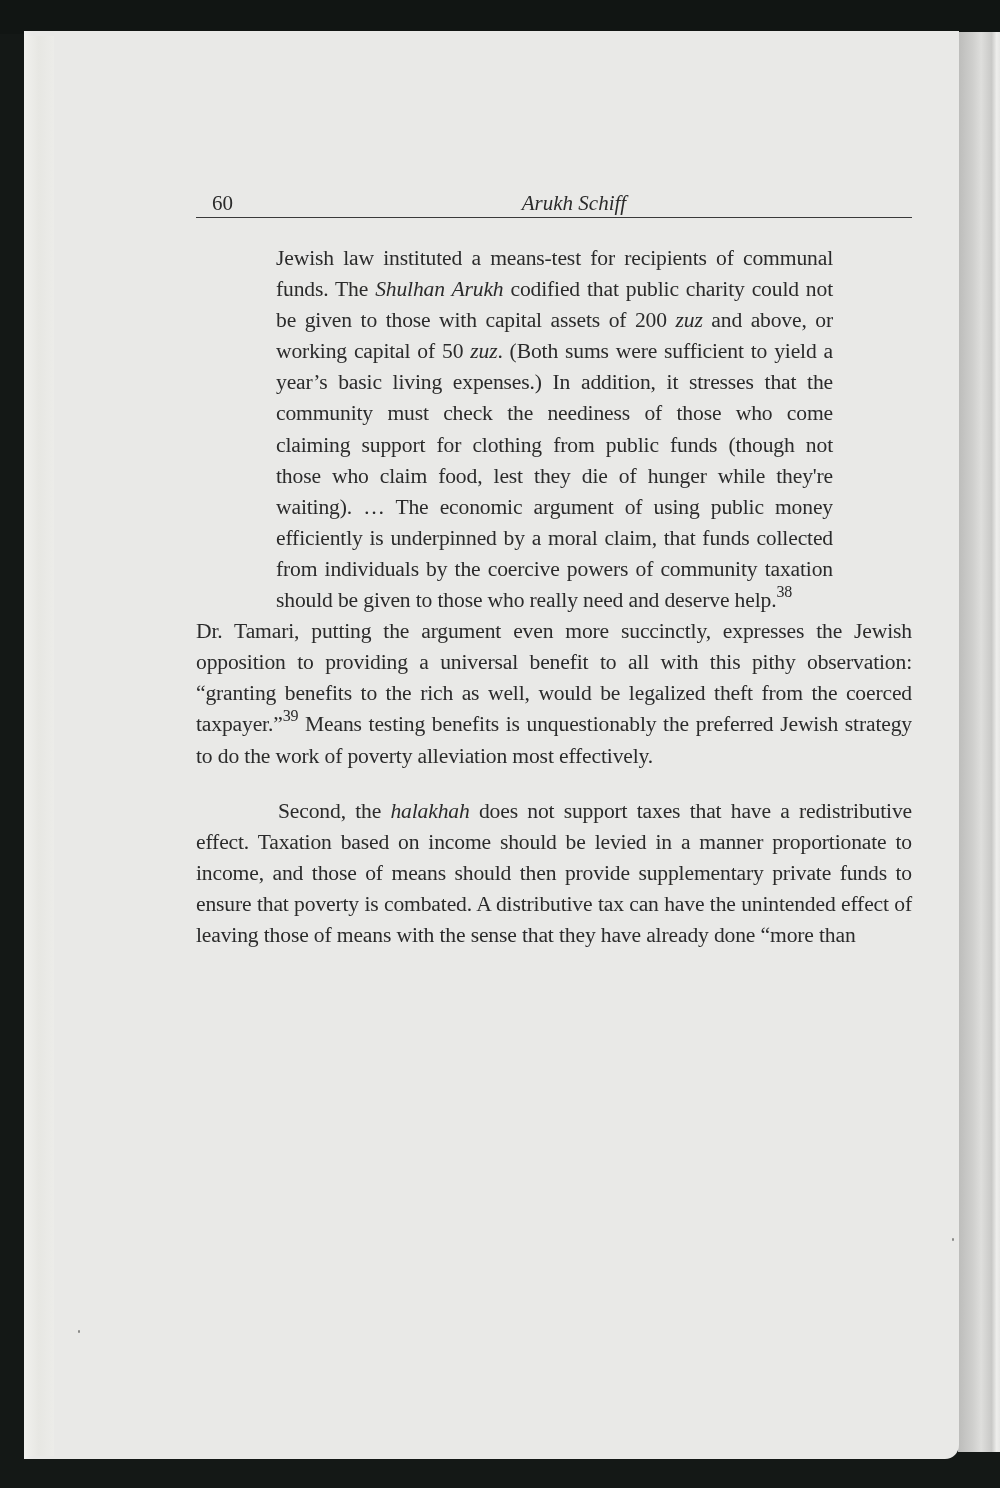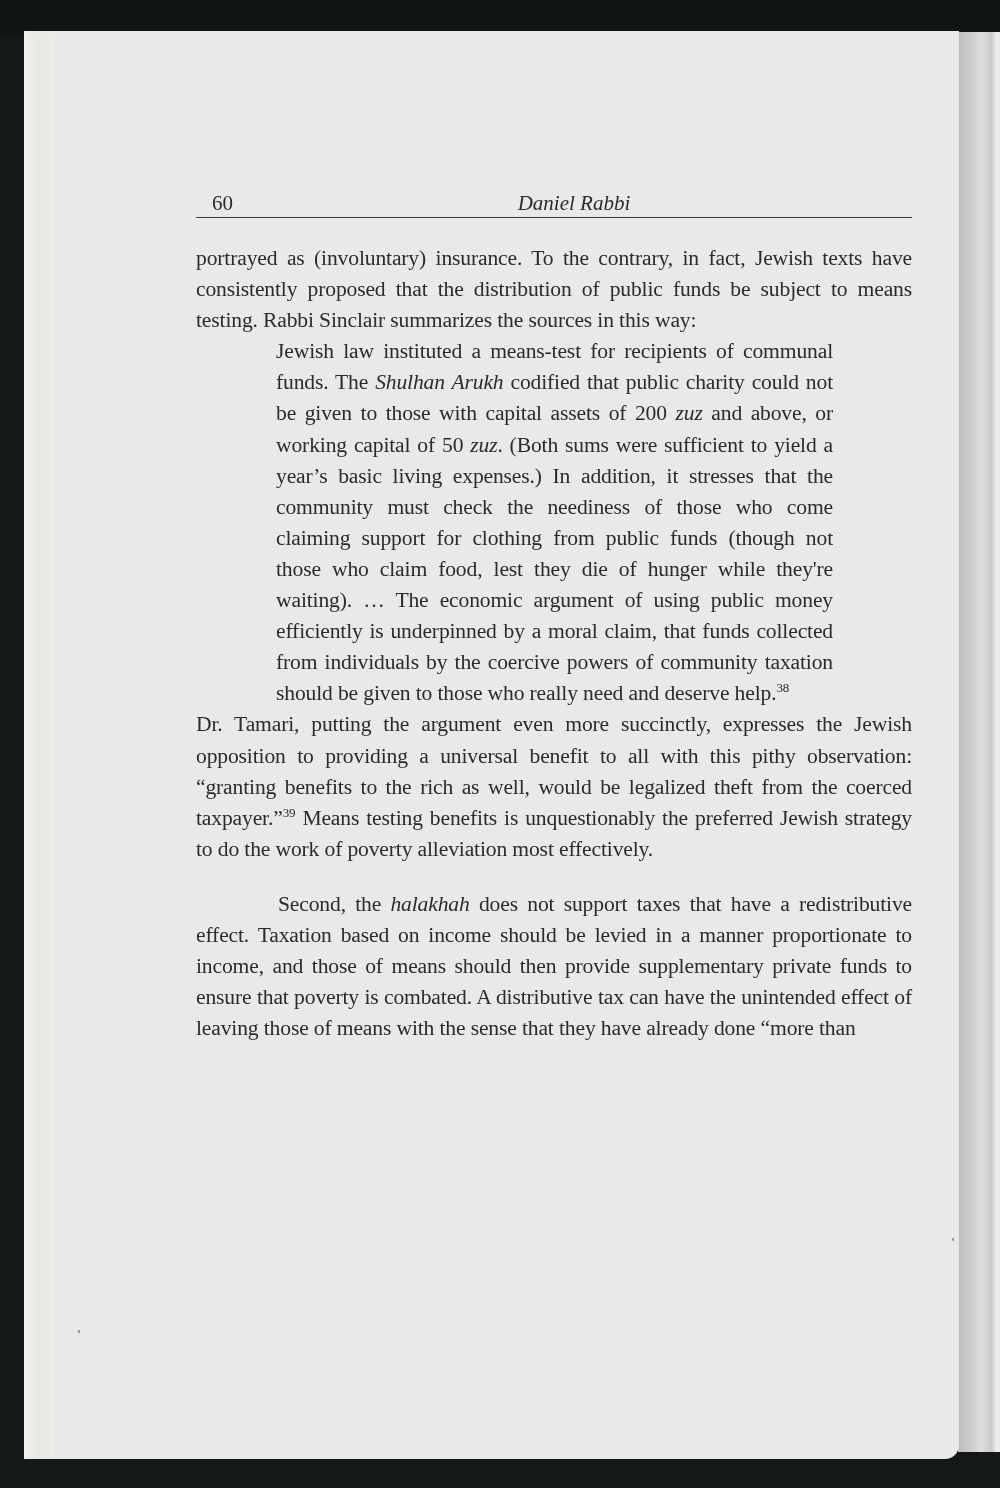--- a/index.html
+++ b/index.html
@@ -81,21 +81,21 @@
       text-align: justify;
     }
     .indent {
       text-indent: 82px;
       margin-top: 24px;
     }
     .ital {
       font-style: italic;
     }
     sup {
-      font-size: 13px;
+      font-size: 16px;
       line-height: 0;
       vertical-align: 0.6em;
     }
     .speck {
       position: absolute;
       width: 2px; height: 3px;
       background: #8a8a88;
       border-radius: 1px;
     }
   </style>
@@ -108,28 +108,25 @@
 <div class="page"></div>
 <div class="page-stack"></div>
 
 <div class="speck" style="left:952px; top:1238px;"></div>
 <div class="speck" style="left:78px; top:1330px;"></div>
 
 <div class="content">
 
   <div class="running-head">
     <span class="page-number">60</span>
-    <span class="running-title">Daniel Rabbi</span>
+    <span class="running-title">Arukh Schiff</span>
   </div>
 
   <div class="body-text">
 
-    <p class="para">
-      <span>portrayed as (involuntary) insurance.  To the contrary, in fact, Jewish texts have consistently proposed that the distribution of public funds be subject to means testing.  Rabbi Sinclair summarizes the sources in this way:</span>
-    </p>
 
     <p class="para block-quote">
       <span>Jewish law instituted a means-test for recipients of communal funds.  The </span><span class="ital">Shulhan Arukh</span><span> codified that public charity could not be given to those with capital assets of 200 </span><span class="ital">zuz</span><span> and above, or working capital of 50 </span><span class="ital">zuz</span><span>.  (Both sums were sufficient to yield a year’s basic living expenses.)  In addition, it stresses that the community must check the neediness of those who come claiming support for clothing from public funds (though not those who claim food, lest they die of hunger while they're waiting).  …  The economic argument of using public money efficiently is underpinned by a moral claim, that funds collected from individuals by the coercive powers of community taxation should be given to those who really need and deserve help.</span><sup>38</sup>
     </p>
 
     <p class="para">
       <span>Dr. Tamari, putting the argument even more succinctly, expresses the Jewish opposition to providing a universal benefit to all with this pithy observation: “granting benefits to the rich as well, would be legalized theft from the coerced taxpayer.”</span><sup>39</sup><span>  Means testing benefits is unquestionably the preferred Jewish strategy  to do the work of poverty alleviation most effectively.</span>
     </p>
 
     <p class="para indent">

